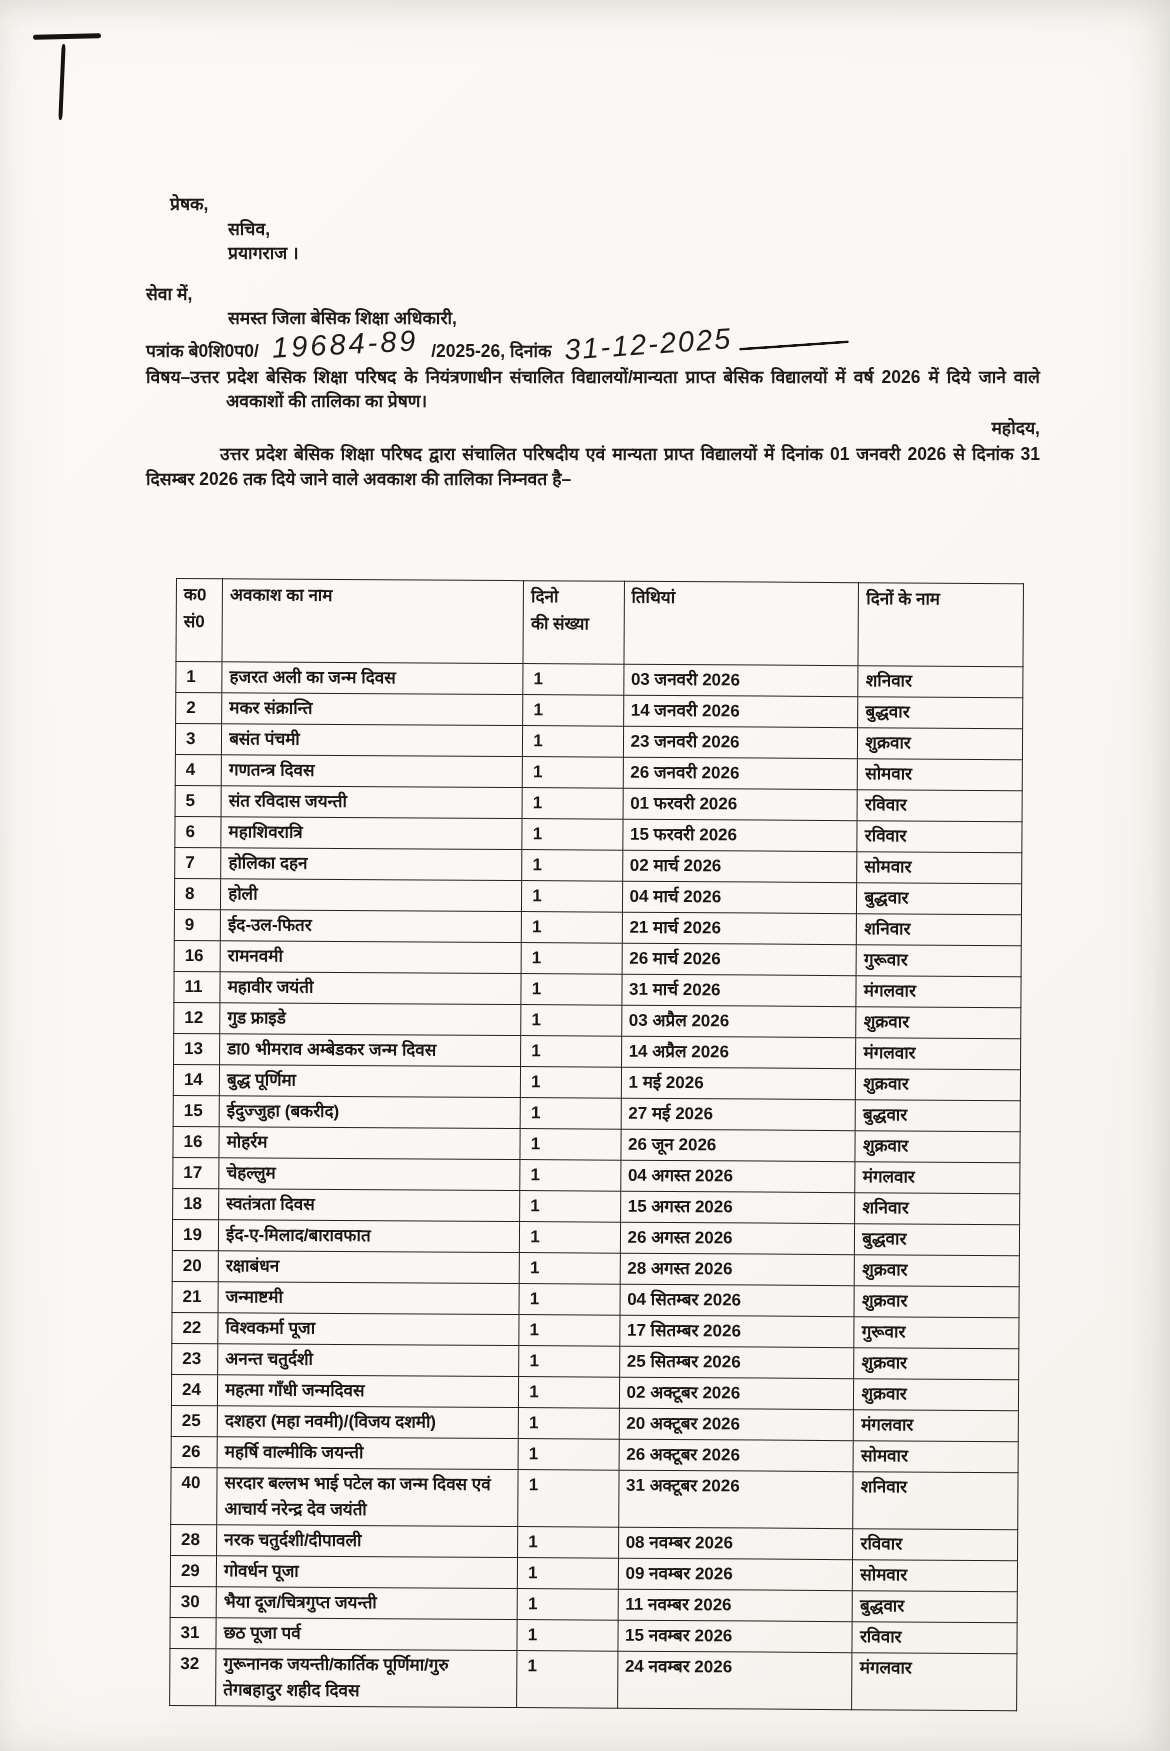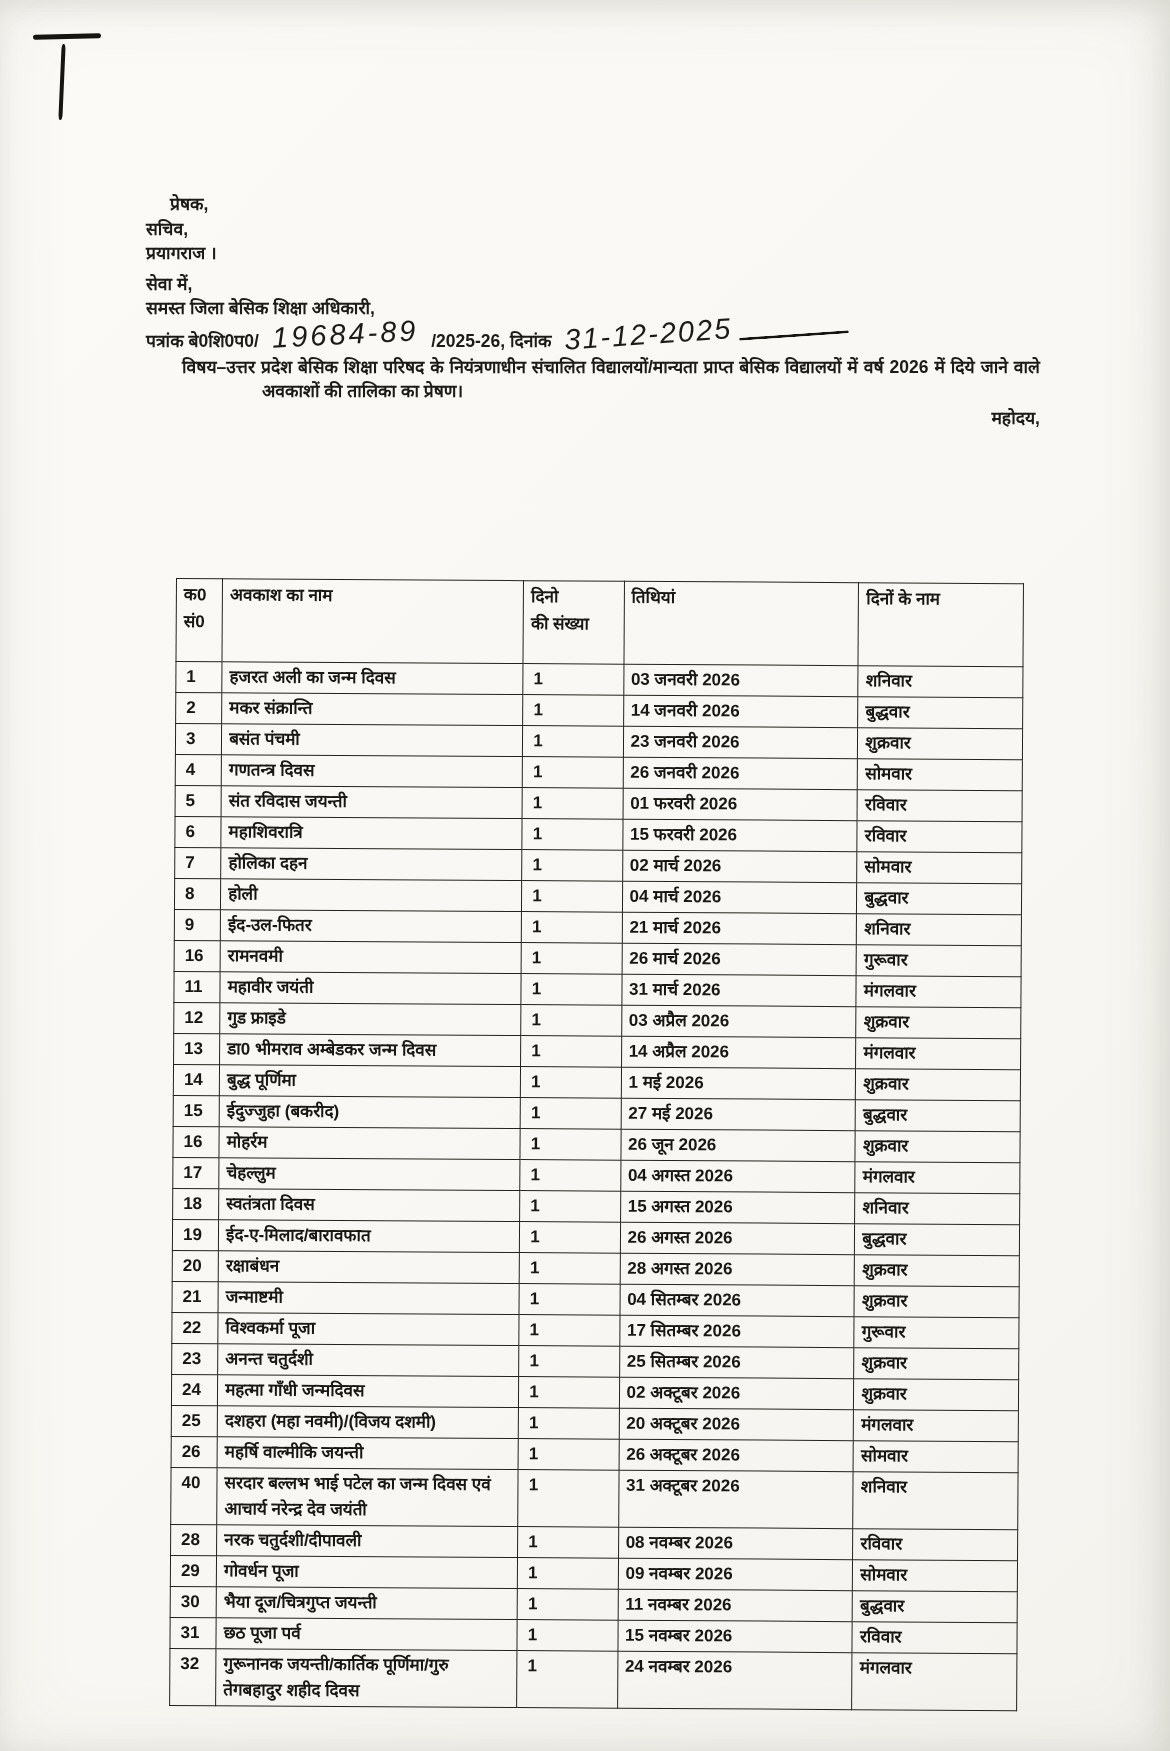--- a/index.html
+++ b/index.html
@@ -13,31 +13,31 @@
     color:#1c1b18;
     overflow:hidden;
   }
   
   .hw-mark-h{position:absolute;left:33px;top:34px;width:68px;height:5px;background:#15140f;border-radius:3px;transform:rotate(-1.5deg);}
   .hw-mark-v{position:absolute;left:60px;top:44px;width:4px;height:76px;background:#15140f;border-radius:40%/6px;transform:rotate(2.5deg);}
   .letter{
     position:absolute;left:146px;top:192px;width:894px;
     font-size:17.5px;font-weight:600;line-height:24.5px;
   }
-  .l-ind{}
+  .l-ind{margin-left:82px;}
   .l-from{margin-left:24px;}
-  .l-sec{margin-top:6px;}
+  .l-sec{margin-top:16px;}
   .l-ref{margin-top:4px;height:34px;white-space:nowrap;}
   .hw{
     display:inline-block;font-size:29px;font-weight:400;font-style:italic;
     letter-spacing:3px;transform:rotate(-3deg);position:relative;top:-3px;padding:0 8px;
   }
   .hw.date{letter-spacing:2px;transform:rotate(-4deg);}
   .tail{display:inline-block;width:110px;height:0;border-top:3px solid #15140f;transform:rotate(-4deg);margin-left:-2px;vertical-align:10px;border-radius:2px;}
-  .l-subject{padding-left:80px;text-indent:-80px;text-align:justify;margin-top:-4px;margin-left:36px;}
+  .l-subject{padding-left:80px;text-indent:-80px;text-align:justify;margin-top:-4px;}
   .l-salutation{margin-top:2px;text-align:right;}
   .l-para{margin:2px 0 0 0;text-indent:74px;text-align:justify;line-height:25px;}
   .holiday-table{
     position:absolute;left:176px;top:578px;width:848px;
     border-collapse:collapse;
     transform:rotate(0.35deg);transform-origin:top left;
     font-size:17px;font-weight:600;color:#181712;
     background:transparent;
   }
   .holiday-table th,.holiday-table td{
@@ -72,20 +72,21 @@
       <span>पत्रांक बे0शि0प0/</span>
       <span class="hw">19684-89</span>
       <span>/2025-26,</span>
       <span>दिनांक</span>
       <span class="hw date">31-12-2025</span><span class="tail"></span>
     </div>
     <div class="l-subject">
       <span>विषय–</span><span>उत्तर प्रदेश बेसिक शिक्षा परिषद के नियंत्रणाधीन संचालित विद्यालयों/मान्यता प्राप्त बेसिक विद्यालयों में वर्ष 2026 में दिये जाने वाले अवकाशों की तालिका का प्रेषण।</span>
     </div>
     <div class="l-salutation">महोदय,</div>
+    <p class="l-para">उत्तर प्रदेश बेसिक शिक्षा परिषद द्वारा संचालित परिषदीय एवं मान्यता प्राप्त विद्यालयों में दिनांक 01 जनवरी 2026 से दिनांक 31 दिसम्बर 2026 तक दिये जाने वाले अवकाश की तालिका निम्नवत है–</p>
   </div>
 
   <table class="holiday-table">
     <colgroup>
       <col class="col-sn">
         <col class="col-name">
         <col class="col-days">
         <col class="col-date">
         <col class="col-day">
     </colgroup>

